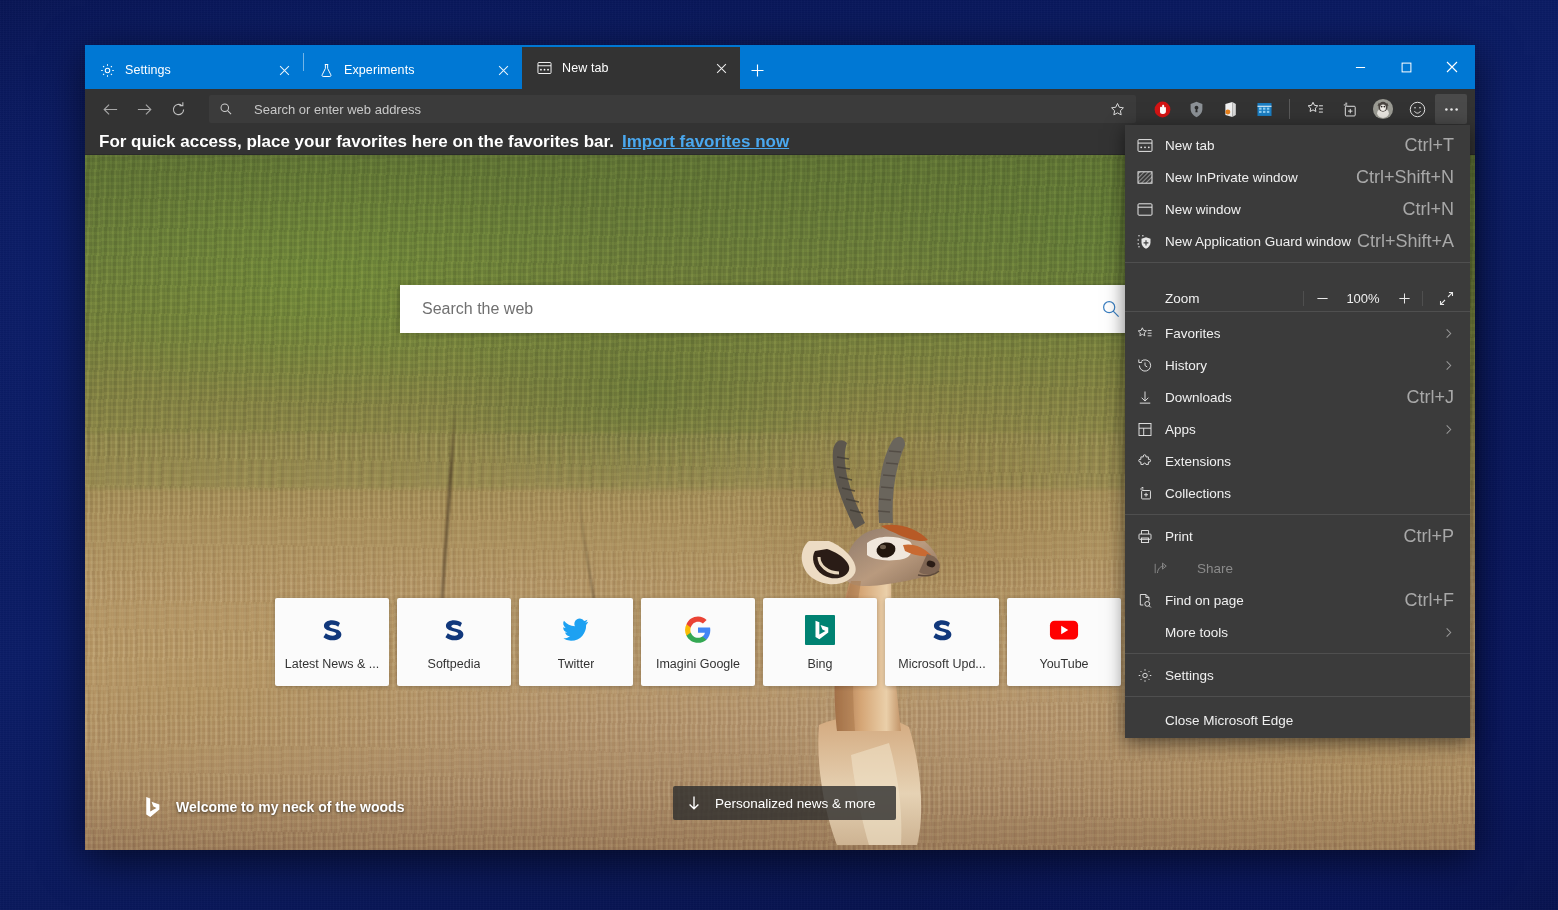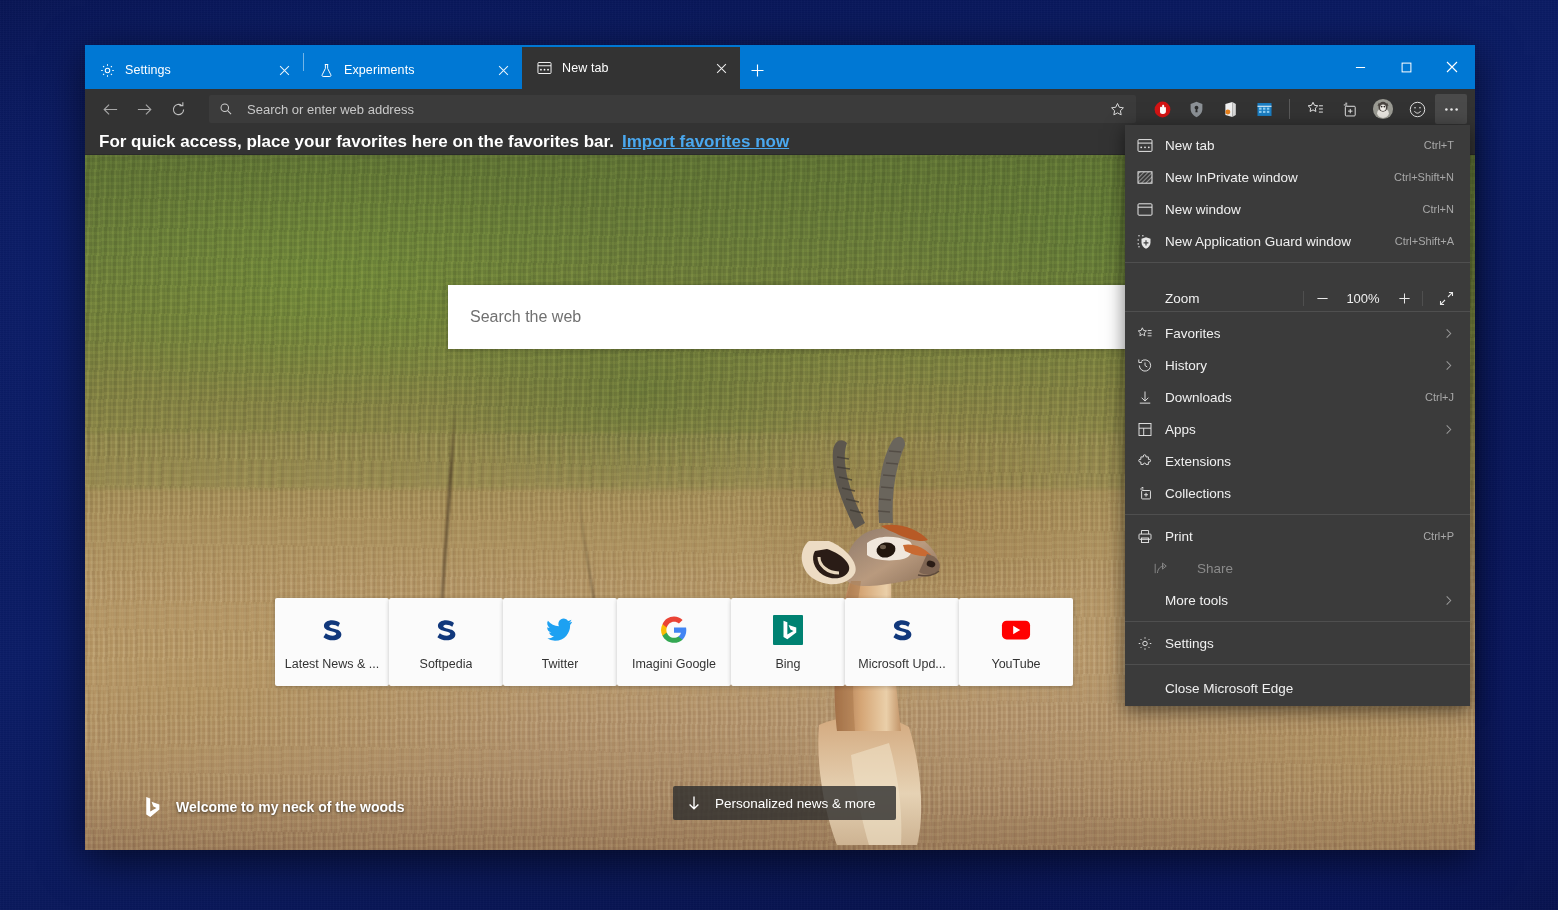--- a/index.html
+++ b/index.html
@@ -92,21 +92,21 @@
   }
   .addrbar {
     flex: 1; height: 28px; margin: 0 10px 0 14px;
     background: #3b3b3b; border-radius: 2px;
     display: flex; align-items: center;
     padding: 0 6px 0 10px;
     min-width: 0;
   }
   .addrbar .ph {
     flex: 1; color: #c8c8c8; font-size: 13px;
-    margin-left: 14px; white-space: nowrap; overflow: hidden;
+    margin-left: 21px; white-space: nowrap; overflow: hidden;
   }
   .addr-fav { width: 26px; height:26px; display:flex; align-items:center; justify-content:center; color:#d6d6d6;}
   .tbicons { display: flex; align-items: center; gap: 2px; flex: none; }
   .tbicon {
     width: 32px; height: 30px;
     display: flex; align-items: center; justify-content: center;
     color: #e0e0e0; border-radius: 2px;
   }
   .tbicon.active-bg { background: #4a4a4a; }
   .tbsep { width:1px; height:20px; background:#5a5a5a; margin: 0 7px; flex:none; }
@@ -185,36 +185,36 @@
     position:absolute; left:36%; top:46%; width:2px; height:150px;
     background: linear-gradient(180deg, rgba(70,55,35,.0), rgba(55,42,26,.55));
     transform: rotate(-9deg); filter: blur(1.2px);
   }
 
   
   .animal { position: absolute; left: 700px; top: 270px; width: 190px; height: 420px; }
   
   .searchwrap {
     position: absolute; left: 315px; top: 130px;
-    width: 735px; height: 64px; margin-left: 48px;
+    width: 735px; height: 48px;
   }
   .searchbox {
     width: 100%; height: 100%;
     background: #ffffff;
     display: flex; align-items: center;
     padding: 0 14px 0 22px;
     box-shadow: 0 1px 6px rgba(0,0,0,.25);
   }
   .searchbox .sph { flex:1; color: #707070; font-size: 16px; }
   .searchbox .sicon { color:#3a7fc1; display:flex; align-items:center; }
 
   
   .tiles {
     position: absolute; left: 190px; top: 443px;
-    display: flex; gap: 0;
+    display: flex; gap: 8px;
   }
   .tile {
     width: 114px; height: 88px;
     background: #fbfbfb;
     border-radius: 2px;
     display: flex; flex-direction: column;
     align-items: center; justify-content: center;
     box-shadow: 0 1px 4px rgba(0,0,0,.22);
   }
   .tile .ticon { height: 34px; display:flex; align-items:center; justify-content:center; }
@@ -251,21 +251,21 @@
     padding: 4px 0 0 0;
     font-size: 13.5px;
     color: #f0f0f0;
   }
   .mrow {
     height: 32px; display:flex; align-items:center;
     padding: 0 16px 0 12px; gap: 0;
   }
   .mrow .mi { width: 28px; flex:none; display:flex; align-items:center; color:#e6e6e6; }
   .mrow .ml { flex:1; white-space:nowrap; }
-  .mrow .mk { color:#a8a8a8; font-size:11px; flex:none; }
+  .mrow .mk { color:#a8a8a8; font-size:18px; flex:none; }
   .mrow .mchev { color:#9a9a9a; margin-left:10px; flex:none; display:flex; }
   .mrow.disabled .ml, .mrow.disabled .mi { color:#8a8a8a;margin-left:16px; }
   .mrow.noicon .ml { margin-left: 28px; }
   .msep { height:1px; background:#4f4f4f; margin: 5px 0; }
   .zoomrow {
     height: 38px; display:flex; align-items:flex-end;
   }
   .zoomrow .zlabel { flex:1; display:flex; align-items:center; padding-left:40px; }
   .zoomctl { display:flex; align-items:center; border-left:1px solid #4f4f4f;margin-left:12px; }
   .zbtn { width:36px; display:flex; align-items:center; justify-content:center; color:#e8e8e8; }
@@ -832,20 +832,33 @@
   <div class="mrow disabled">
     <span class="mi">
       <svg width="16" height="15" viewBox="0 0 16 16" fill="none" stroke="#8a8a8a" stroke-width="1">
         <path d="M1.8 3v10M4.2 12.8C4.6 8 7.4 5.6 11.4 5.4"></path>
         <path d="M9.6 2.2l4 3.2-4 3.2z"></path>
       </svg>
     </span>
     <span class="ml">Share</span>
   </div>
 
+  <div class="mrow">
+    <span class="mi">
+      <svg width="16" height="15" viewBox="0 0 16 16" fill="none" stroke="#e6e6e6" stroke-width="1">
+        <path d="M3 1.6h6l3.2 3.2v3.4"></path>
+          <path d="M9 1.6v3.2h3.2"></path>
+          <path d="M3 1.6v11.2h3.2"></path>
+        <circle cx="10.4" cy="11.6" r="2.6"></circle>
+          <path d="M12.4 13.6l1.8 1.8"></path>
+      </svg>
+    </span>
+    <span class="ml">Find on page</span>
+    <span class="mk">Ctrl+F</span>
+  </div>
 
 
   <div class="mrow noicon">
     <span class="ml">More tools</span>
     <span class="mchev">
       <svg width="11" height="11" viewBox="0 0 12 12" fill="none" stroke="#9a9a9a" stroke-width="1.1">
           <path d="M4 1.6L8.4 6 4 10.4"></path>
         </svg>
     </span>
   </div>

